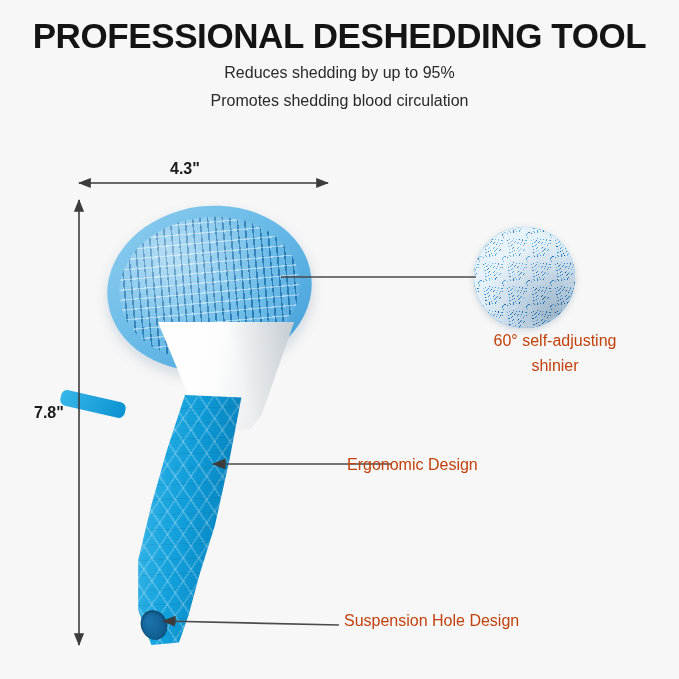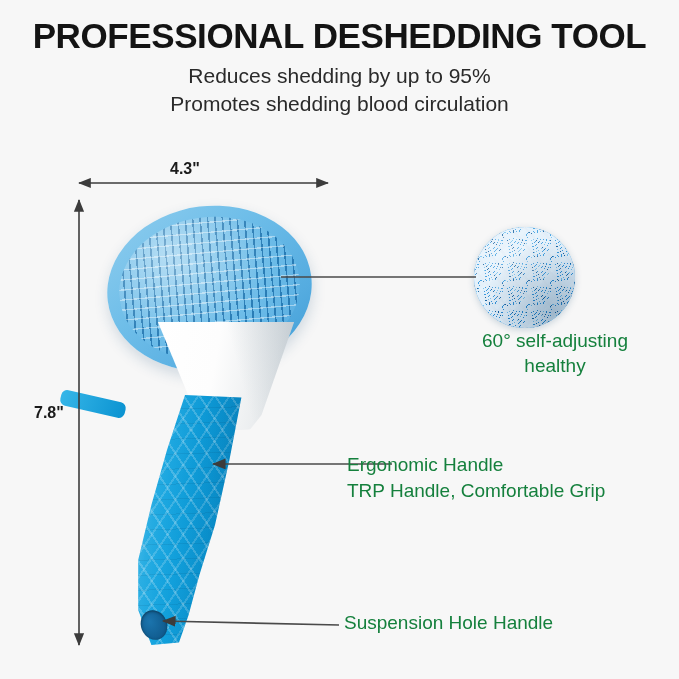--- a/index.html
+++ b/index.html
@@ -17,40 +17,40 @@
   .title{
     position:absolute;left:0;top:16px;width:679px;
     text-align:center;
     font-size:35px;font-weight:bold;
     letter-spacing:-0.4px;
     color:#141414;
     white-space:nowrap;
   }
   .sub{
     position:absolute;left:0;width:679px;text-align:center;
-    font-size:21px;color:#2a2a2a;font-weight:400;
+    font-size:16px;color:#2a2a2a;font-weight:400;
     white-space:nowrap;
   }
   .sub1{top:64px;}
   .sub2{top:92px;}
   .sub3{top:120px;}
 
   
   .dimlabel{
     position:absolute;font-size:16px;font-weight:bold;color:#1b1b1b;
     white-space:nowrap;
   }
   #dim-w-label{left:170px;top:160px;}
   #dim-h-label{left:34px;top:404px;}
 
   svg.overlay{position:absolute;left:0;top:0;width:679px;height:679px;overflow:visible;}
 
   
   .callout{
-    position:absolute;font-size:19px;color:#15803d;white-space:nowrap;
+    position:absolute;font-size:16px;color:#c2410c;white-space:nowrap;
   }
   #cal-needles{left:455px;top:328px;width:200px;text-align:center;line-height:25px;white-space:normal;}
   #cal-ergo{left:347px;top:452px;line-height:26px;}
   #cal-susp{left:344px;top:612px;}
 
   
   #head-wrap{position:absolute;left:107px;top:206px;width:215px;height:175px;}
   #head-outer{
     position:absolute;left:0;top:0;width:205px;height:165px;
     border-radius:50% 50% 50% 50%/50% 50% 50% 50%;
@@ -216,25 +216,24 @@
     <line x1="392" y1="464" x2="213" y2="464" stroke="#4a4a4a" stroke-width="1.7" marker-end="url(#ah-end)"></line>
 
     <line x1="339" y1="625" x2="163" y2="621" stroke="#4a4a4a" stroke-width="1.7" marker-end="url(#ah-end)"></line>
   </svg>
 
   <div class="dimlabel" id="dim-w-label">4.3"</div>
   <div class="dimlabel" id="dim-h-label">7.8"</div>
 
   <div class="callout" id="cal-needles">
     <span>60° self-adjusting</span><br>
-    <span>healthy</span>
+    <span>shinier</span>
   </div>
 
   <div class="callout" id="cal-ergo">
-    <span>Ergonomic Handle</span><br>
-    <span>TRP Handle, Comfortable Grip</span>
+    <span>Ergonomic Design</span><br>
   </div>
 
   <div class="callout" id="cal-susp">
-    <span>Suspension Hole Handle</span>
+    <span>Suspension Hole Design</span>
   </div>
 
 </div>
 
 </body></html>

